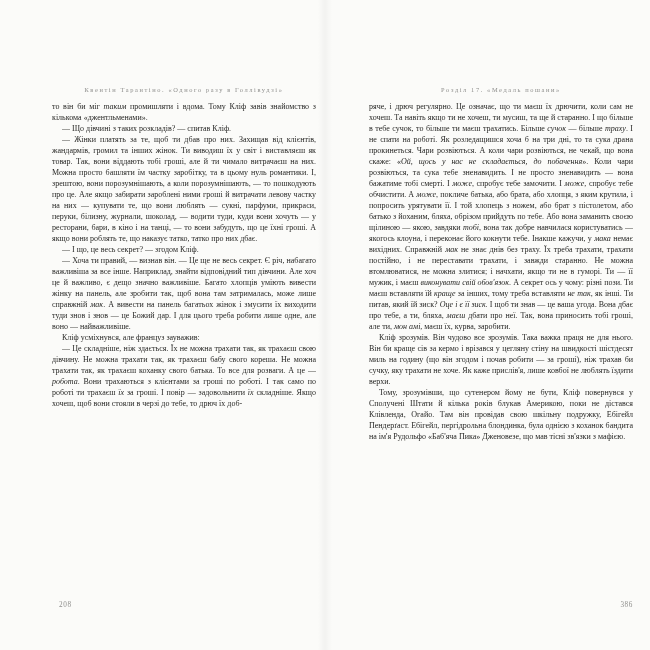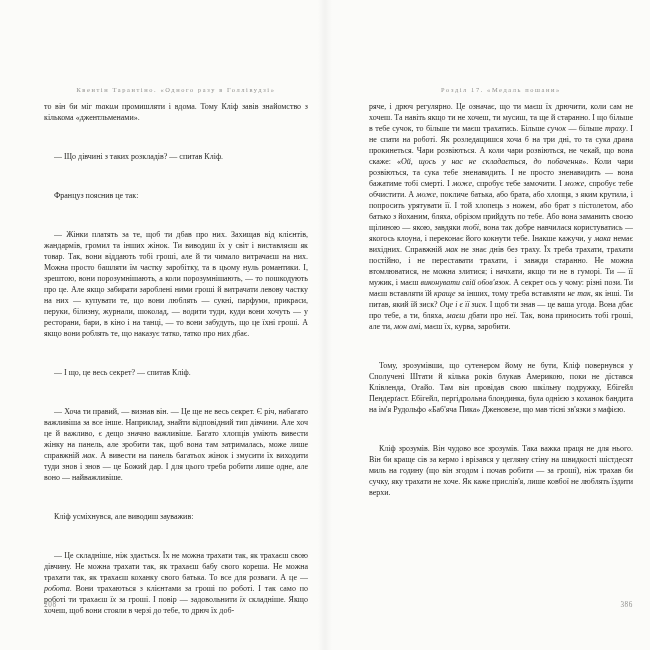--- a/index.html
+++ b/index.html
@@ -7,68 +7,67 @@
     position:relative;width:650px;height:650px;margin:0 auto;
     background:#fbfbf9;overflow:hidden;
     font-family:"Liberation Serif","DejaVu Serif",serif;
   }
   .seam{
     position:absolute;left:318px;top:0;width:14px;height:650px;
     background:linear-gradient(to right,rgba(0,0,0,0) 0%,rgba(0,0,0,0.035) 50%,rgba(0,0,0,0) 100%);
     pointer-events:none;
   }
   .page{position:absolute;top:0;width:325px;height:650px;}
-  .page.left{left:0;}
+  .page.left{left:8px;}
   .page.right{left:325px;}
   .running-head{
     position:absolute;top:86px;left:44px;width:264px;
     text-align:center;
     font-family:"Liberation Serif","DejaVu Serif",serif;
     font-size:6.4px;letter-spacing:1.6px;color:#8e8e8c;
     white-space:nowrap;
   }
   .page-body{
     position:absolute;top:101px;left:44px;width:264px;
     font-size:8px;line-height:11px;color:#262624;
     text-align:justify;
   }
   .page-body p{margin:0;padding:0;}
-  .page-body p.indent{text-indent:10px;margin-top:28px;}
+  .page-body p.indent{text-indent:10px;}
   .page-number{
     position:absolute;top:601px;left:44px;width:264px;
     font-size:7.2px;color:#8e8e8c;letter-spacing:0.6px;
   }
-  .page.left .page-number{text-align:left;}
+  .page.left .page-number{text-align:left;margin-left:7px;}
   .page.right .page-number{text-align:right;}
   i{font-style:italic;}
 </style>
 </head>
 <body>
 
 <div class="canvas">
 
   <div class="page left">
     <div class="running-head">Квентін Тарантіно. «Одного разу в Голлівудзі»</div>
     <div class="page-body">
         <p class="">то він би міг <i>таким</i> промишляти і вдома. Тому Кліф завів знайомство з кількома «джентльменами».</p>
         <p class="indent">— Що дівчині з таких розкладів? — спитав Кліф.</p>
-        <p class="indent">Француз пояснив це так:</p>
         <p class="indent">— Жінки платять за те, щоб ти дбав про них. Захищав від клієнтів, жандармів, громил та інших жінок. Ти виводиш їх у світ і виставляєш як товар. Так, вони віддають тобі гроші, але й ти чимало витрачаєш на них. Можна просто башляти їм частку заробітку, та в цьому нуль романтики. І, зрештою, вони порозумнішають, а коли порозумнішають, — то пошкодують про це. Але якщо забирати зароблені ними гроші й витрачати левову частку на них — купувати те, що вони люблять — сукні, парфуми, прикраси, перуки, білизну, журнали, шоколад, — водити туди, куди вони хочуть — у ресторани, бари, в кіно і на танці, — то вони забудуть, що це їхні гроші. А якщо вони роблять те, що наказує татко, татко про них дбає.</p>
-        <p class="indent">— І що, це весь секрет? — спитав Кліф.</p>
+        <p class="indent">— І що, це весь секрет? — згодом Кліф.</p>
         <p class="indent">— Хоча ти правий, — визнав він. — Це ще не весь секрет. Є річ, набагато важливіша за все інше. Наприклад, знайти відповідний тип дівчини. Але хоч це й важливо, є дещо значно важливіше. Багато хлопців уміють вивести жінку на панель, але зробити так, щоб вона там затрималась, може лише справжній <i>мак</i>. А вивести на панель багатьох жінок і змусити їх виходити туди знов і знов — це Божий дар. І для цього треба робити лише одне, але воно — найважливіше.</p>
-        <p class="indent">Кліф усміхнувся, але виводиш зауважив:</p>
+        <p class="indent">Кліф усміхнувся, але француз зауважив:</p>
         <p class="indent">— Це складніше, ніж здається. Їх не можна трахати так, як трахаєш свою дівчину. Не можна трахати так, як трахаєш бабу свого кореша. Не можна трахати так, як трахаєш коханку свого батька. То все для розваги. А це — <i>робота</i>. Вони трахаються з клієнтами за гроші по роботі. І так само по роботі ти трахаєш <i>їх</i> за гроші. І повір — задовольнити <i>їх</i> складніше. Якщо хочеш, щоб вони стояли в черзі до тебе, то дрюч їх доб-</p>
       </div>
     <div class="page-number">208</div>
   </div>
 
   <div class="page right">
     <div class="running-head">Розділ 17. «Медаль пошани»</div>
     <div class="page-body">
         <p class="">ряче, і дрюч регулярно. Це означає, що ти маєш їх дрючити, коли сам не хочеш. Та навіть якщо ти не хочеш, ти мусиш, та ще й старанно. І що більше в тебе сучок, то більше ти маєш трахатись. Більше <i>сучок</i> — більше <i>траху</i>. І не спати на роботі. Як розледащишся хоча б на три дні, то та сука драна прокинеться. Чари розвіються. А коли чари розвіються, не чекай, що вона скаже: «<i>Ой, щось у нас не складається, до побачення</i>». Коли чари розвіються, та сука тебе зненавидить. І не просто зненавидить — вона бажатиме тобі смерті. І <i>може</i>, спробує тебе замочити. І <i>може</i>, спробує тебе обчистити. А <i>може</i>, покличе батька, або брата, або хлопця, з яким крутила, і попросить урятувати її. І той хлопець з ножем, або брат з пістолетом, або батько з йоханим, бляха, обрізом прийдуть по тебе. Або вона заманить своєю щілиною — якою, завдяки <i>тобі</i>, вона так добре навчилася користуватись — якогось клоуна, і переконає його кокнути тебе. Інакше кажучи, у <i>мака</i> немає вихідних. Справжній <i>мак</i> не знає днів без траху. Їх треба трахати, трахати постійно, і не переставати трахати, і завжди старанно. Не можна втомлюватися, не можна злитися; і начхати, якщо ти не в гуморі. Ти — її мужик, і маєш <i>виконувати свій обов'язок</i>. А секрет ось у чому: різні пози. Ти маєш вставляти їй <i>краще</i> за інших, тому треба вставляти <i>не так</i>, як інші. Ти питав, який їй зиск? <i>Оце і є її зиск.</i> І щоб ти знав — це ваша угода. Вона дбає про тебе, а ти, бляха, <i>маєш</i> дбати про неї. Так, вона приносить тобі гроші, але ти, <i>мон амі</i>, маєш їх, курва, заробити.</p>
+        <p class="indent">Кліф зрозумів. Він чудово все зрозумів. Така важка праця не для нього. Він би краще сів за кермо і врізався у цегляну стіну на швидкості шістдесят миль на годину (що він згодом і почав робити — за гроші), ніж трахав би сучку, яку трахати не хоче. Як каже прислів'я, лише ковбої не люблять їздити верхи.</p>
         <p class="indent">Тому, зрозумівши, що сутенером йому не бути, Кліф повернувся у Сполучені Штати й кілька років блукав Америкою, поки не дістався Клівленда, Огайо. Там він провідав свою шкільну подружку, Ебігейл Пендерґаст. Ебігейл, пергідрольна блондинка, була однією з коханок бандита на ім'я Рудольфо «Баб'яча Пика» Дженовезе, що мав тісні зв'язки з мафією.</p>
-        <p class="indent">Кліф зрозумів. Він чудово все зрозумів. Така важка праця не для нього. Він би краще сів за кермо і врізався у цегляну стіну на швидкості шістдесят миль на годину (що він згодом і почав робити — за гроші), ніж трахав би сучку, яку трахати не хоче. Як каже прислів'я, лише ковбої не люблять їздити верхи.</p>
       </div>
     <div class="page-number">386</div>
   </div>
 
   <div class="seam"></div>
 </div>
 
 </body></html>

